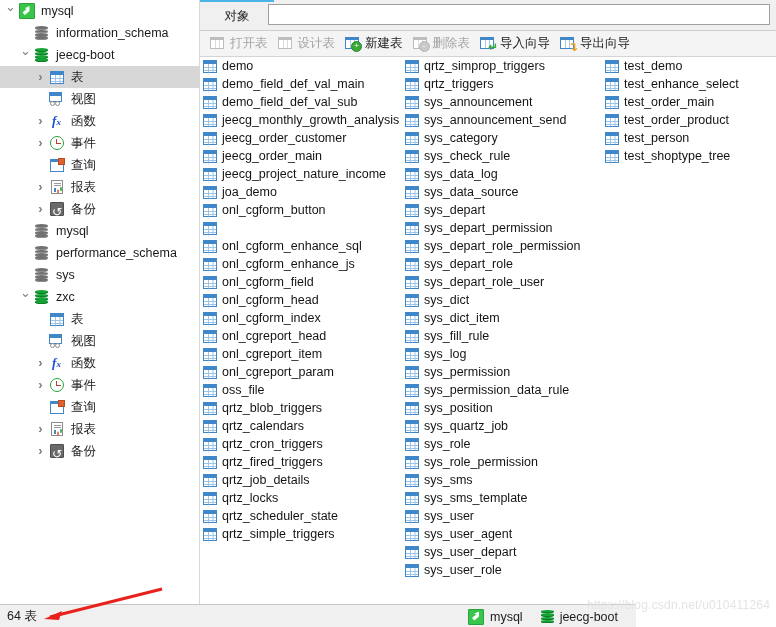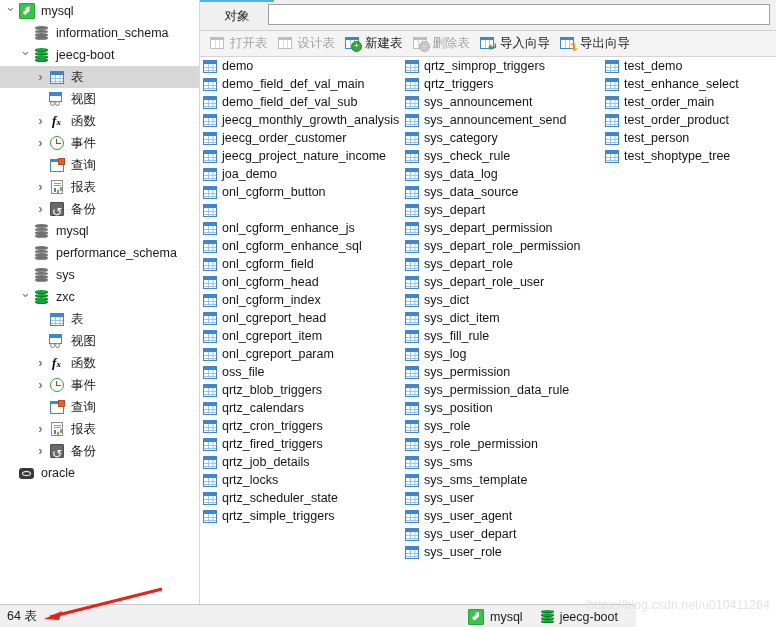--- a/index.html
+++ b/index.html
@@ -57,21 +57,21 @@
   .gridlines2{position:absolute;left:0;right:0;top:9px;height:1px;background:#9cc4e4;}
 
   
   .view{width:15px;height:14px;position:relative;}
   .view .g{position:absolute;left:0;top:0;width:13px;height:10px;border:1.5px solid #3f87c9;box-sizing:border-box;background:#fff;}
   .view .g::before{content:"";position:absolute;left:0;right:0;top:0;height:2.5px;background:#3f87c9;}
   .view .o1,.view .o2{position:absolute;bottom:0;width:5px;height:5px;border:1.3px solid #8a8a8a;border-radius:50%;background:#fff;box-sizing:border-box;}
   .view .o1{left:1px;} .view .o2{left:6px;}
 
   .fx{font-family:"Liberation Serif",serif;font-style:italic;font-weight:bold;
-      color:#000000;font-size:13px;line-height:13px;text-align:center;}
+      color:#1d4ed8;font-size:13px;line-height:13px;text-align:center;}
   .fx small{font-size:9px;}
 
   .clock{width:14px;height:14px;border:1.6px solid #2aa13a;border-radius:50%;box-sizing:border-box;position:relative;background:#fff;}
   .clock::before{content:"";position:absolute;left:5.5px;top:2px;width:1.4px;height:5px;background:#c0392b;}
   .clock::after{content:"";position:absolute;left:6px;top:6px;width:4px;height:1.4px;background:#c0392b;}
 
   .query{width:14px;height:13px;position:relative;border:1.4px solid #3f87c9;box-sizing:border-box;background:#fff;}
   .query::before{content:"";position:absolute;left:0;right:0;top:0;height:2.5px;background:#3f87c9;}
   .query::after{content:"";position:absolute;right:-2px;top:-2px;width:7px;height:7px;background:#e06030;border:1px solid #b64a22;box-sizing:border-box;}
 
@@ -351,28 +351,20 @@
         <span class="tlabel">报表</span>
       </div>
       <div class="trow">
         <span style="width: 34px; flex: 0 0 34px;"></span>
         <span class="twist closed"></span>
         <span class="ticon">
           <span class="backup"></span>
         </span>
         <span class="tlabel">备份</span>
       </div>
-      <div class="trow">
-        <span style="width: 4px; flex: 0 0 4px;"></span>
-        <span class="twist"></span>
-        <span class="ticon">
-          <span class="oracle"></span>
-        </span>
-        <span class="tlabel">oracle</span>
-      </div>
     </div>
 
   <div id="right">
 
     <div id="tabstrip">
       <div class="accent"></div>
       <div id="tab-obj">
         <span>对象</span>
       </div>
       <div id="searchbox">
@@ -470,20 +462,29 @@
             </span>
             <span class="nm">jeecg_order_customer</span>
           </div>
           <div class="item">
             <span class="icowrap">
               <span class="grid">
                 <b class="gridlines"></b>
                 <b class="gridlines2"></b>
               </span>
             </span>
+            <span class="nm">jeecg_order_main</span>
+          </div>
+          <div class="item">
+            <span class="icowrap">
+              <span class="grid">
+                <b class="gridlines"></b>
+                <b class="gridlines2"></b>
+              </span>
+            </span>
             <span class="nm">jeecg_project_nature_income</span>
           </div>
           <div class="item">
             <span class="icowrap">
               <span class="grid">
                 <b class="gridlines"></b>
                 <b class="gridlines2"></b>
               </span>
             </span>
             <span class="nm">joa_demo</span>
@@ -505,30 +506,30 @@
               </span>
             </span>
           </div>
           <div class="item">
             <span class="icowrap">
               <span class="grid">
                 <b class="gridlines"></b>
                 <b class="gridlines2"></b>
               </span>
             </span>
+            <span class="nm">onl_cgform_enhance_sql</span>
+          </div>
+          <div class="item">
+            <span class="icowrap">
+              <span class="grid">
+                <b class="gridlines"></b>
+                <b class="gridlines2"></b>
+              </span>
+            </span>
             <span class="nm">onl_cgform_enhance_js</span>
-          </div>
-          <div class="item">
-            <span class="icowrap">
-              <span class="grid">
-                <b class="gridlines"></b>
-                <b class="gridlines2"></b>
-              </span>
-            </span>
-            <span class="nm">onl_cgform_enhance_sql</span>
           </div>
           <div class="item">
             <span class="icowrap">
               <span class="grid">
                 <b class="gridlines"></b>
                 <b class="gridlines2"></b>
               </span>
             </span>
             <span class="nm">onl_cgform_field</span>
           </div>
@@ -832,20 +833,29 @@
             <span class="nm">sys_permission_data_rule</span>
           </div>
           <div class="item">
             <span class="icowrap">
               <span class="grid">
                 <b class="gridlines"></b>
                 <b class="gridlines2"></b>
               </span>
             </span>
             <span class="nm">sys_position</span>
+          </div>
+          <div class="item">
+            <span class="icowrap">
+              <span class="grid">
+                <b class="gridlines"></b>
+                <b class="gridlines2"></b>
+              </span>
+            </span>
+            <span class="nm">sys_quartz_job</span>
           </div>
           <div class="item">
             <span class="icowrap">
               <span class="grid">
                 <b class="gridlines"></b>
                 <b class="gridlines2"></b>
               </span>
             </span>
             <span class="nm">sys_role</span>
           </div>

